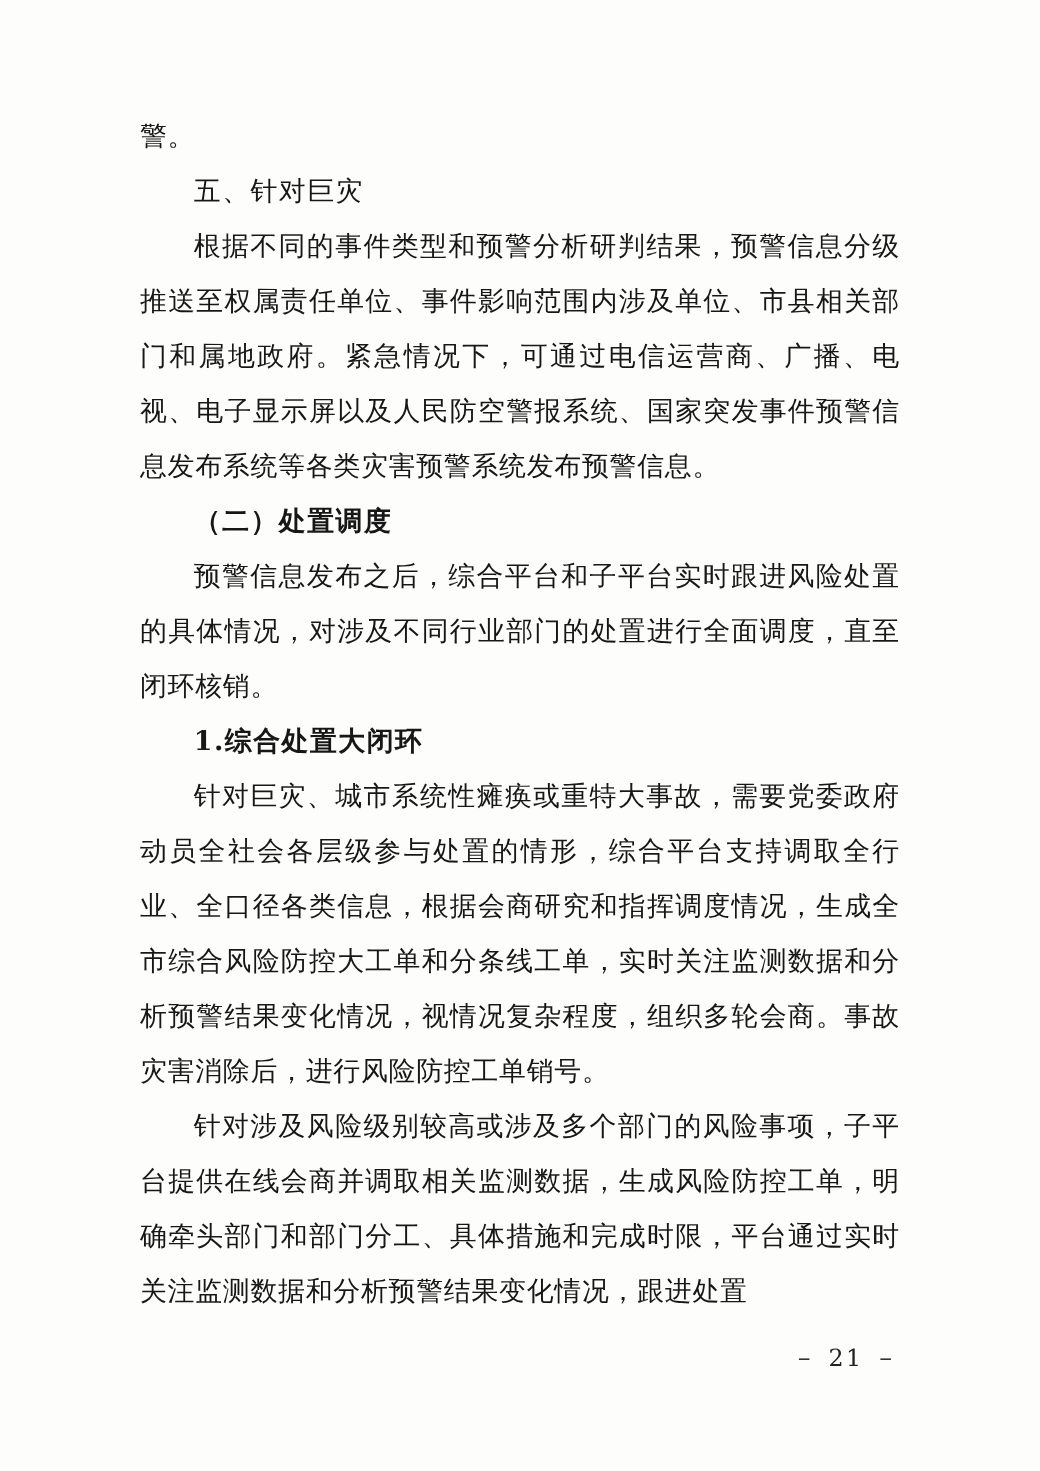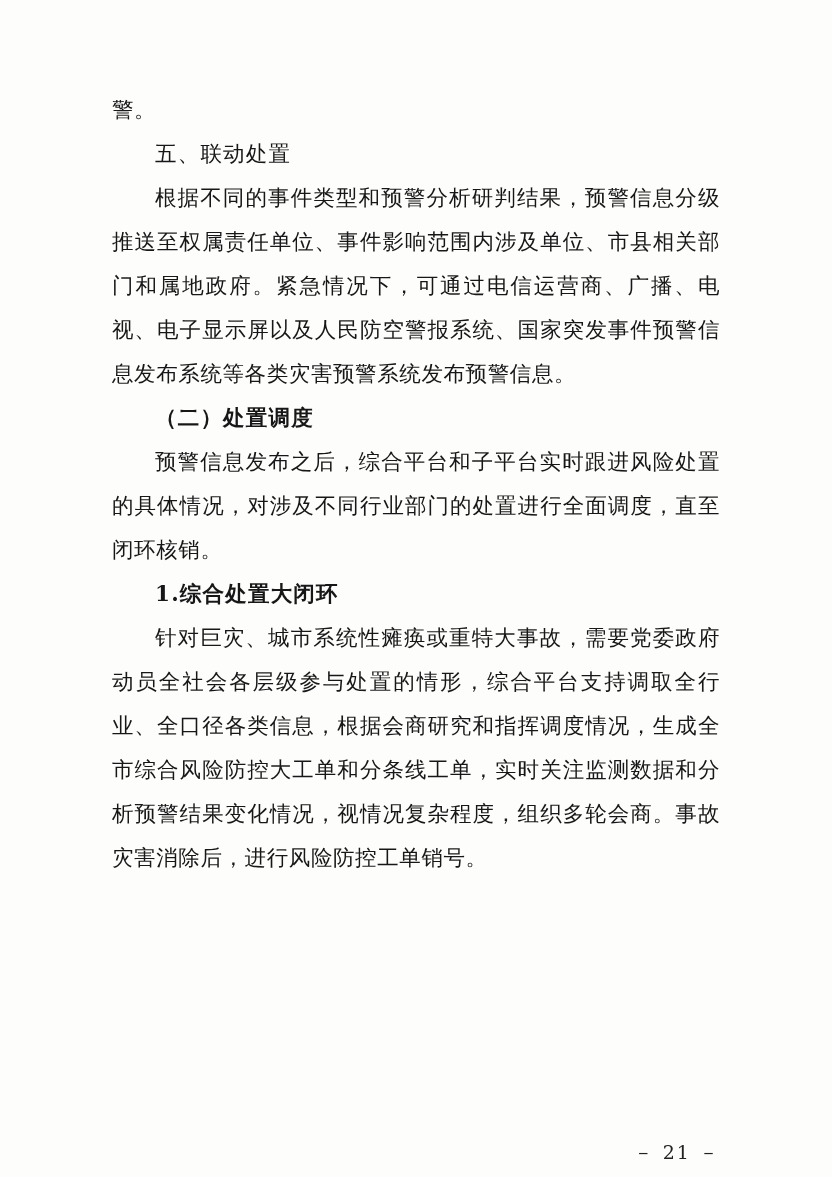--- a/index.html
+++ b/index.html
@@ -52,43 +52,44 @@
     font-weight: bold;
     letter-spacing: 1.2px;
   }
   .section-title {
     text-indent: 2em;
     letter-spacing: 1.2px;
   }
   .footer {
     position: absolute;
     left: 112px;
-    top: 1140px;
+    top: 1074px;
     width: 608px;
     text-align: right;
     font-size: 19px;
     color: #222;
     letter-spacing: 2px;
     font-family: "DejaVu Serif", "Liberation Serif", serif;
   }
   .pnum {
     display: inline-block;
   }
 </style>
 </head>
 <body>
 
 <div class="page">
   <div class="page-inner">
     <div class="doc-body">
       <p class="cont">警。</p>
-      <p class="section-title">五、联动处置</p>
+      <p class="section-title">五、针对巨灾</p>
       <p class="para">根据不同的事件类型和预警分析研判结果，预警信息分级推送至权属责任单位、事件影响范围内涉及单位、市县相关部门和属地政府。紧急情况下，可通过电信运营商、广播、电视、电子显示屏以及人民防空警报系统、国家突发事件预警信息发布系统等各类灾害预警系统发布预警信息。</p>
       <p class="heading">（二）处置调度</p>
       <p class="para">预警信息发布之后，综合平台和子平台实时跟进风险处置的具体情况，对涉及不同行业部门的处置进行全面调度，直至闭环核销。</p>
       <p class="heading-num">1.综合处置大闭环</p>
       <p class="para">针对巨灾、城市系统性瘫痪或重特大事故，需要党委政府动员全社会各层级参与处置的情形，综合平台支持调取全行业、全口径各类信息，根据会商研究和指挥调度情况，生成全市综合风险防控大工单和分条线工单，实时关注监测数据和分析预警结果变化情况，视情况复杂程度，组织多轮会商。事故灾害消除后，进行风险防控工单销号。</p>
+      <p class="para">针对涉及风险级别较高或涉及多个部门的风险事项，子平台提供在线会商并调取相关监测数据，生成风险防控工单，明确牵头部门和部门分工、具体措施和完成时限，平台通过实时关注监测数据和分析预警结果变化情况，跟进处置</p>
     </div>
   </div>
   <div class="footer">
     <span class="pnum">－ 21 －</span>
   </div>
 </div>
 
 </body></html>

